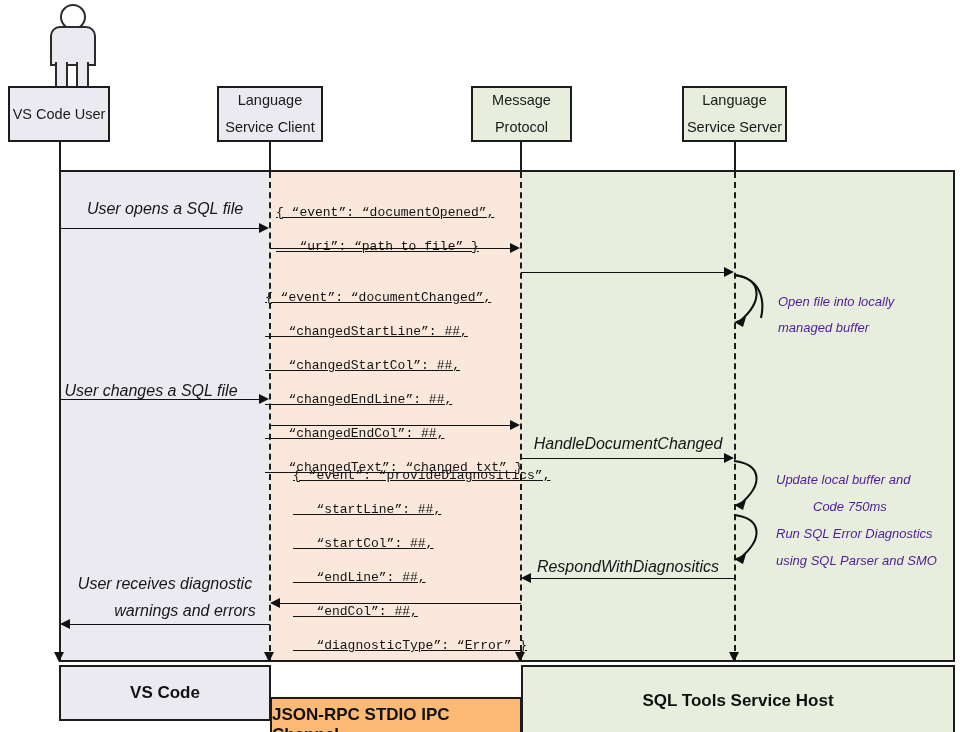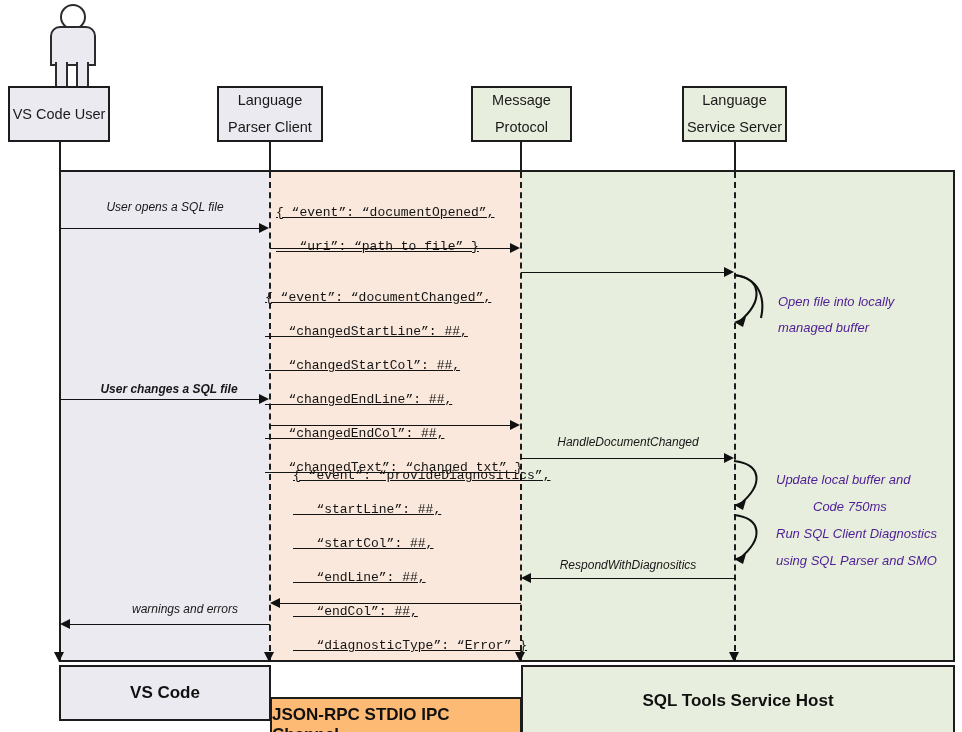--- a/index.html
+++ b/index.html
@@ -95,21 +95,21 @@
   .arrow-head-d {
     width: 0; height: 0;
     border-left: 5.5px solid transparent;
     border-right: 5.5px solid transparent;
     border-top: 10px solid #111111;
   }
 
   
   .msg-label {
     font-style: italic;
-    font-size: 12px;
+    font-size: 16px;
     color: #171717;
     white-space: nowrap;
     text-align: center;
   }
   .note-label {
     font-style: italic;
     font-size: 13px;
     color: #4c1d95;
     white-space: nowrap;
   }
@@ -148,21 +148,21 @@
     <div class="abs actor-legL" style="left:17px; top:58px;"></div>
     <div class="abs actor-legR" style="left:38px; top:58px;"></div>
   </div>
 
   <div class="abs pbox lav" style="left:8px; top:86px; width:102px; height:56px;">
     <span>VS Code User</span>
   </div>
 
   <div class="abs pbox lav" style="left:217px; top:86px; width:106px; height:56px;">
     <span>Language</span>
-    <span>Parser Client</span>
+    <span>Service Client</span>
   </div>
 
   <div class="abs pbox grn" style="left:471px; top:86px; width:101px; height:56px;">
     <span>Message</span>
     <span>Protocol</span>
   </div>
 
   <div class="abs pbox grn" style="left:682px; top:86px; width:105px; height:56px;">
     <span>Language</span>
     <span>Service Server</span>
@@ -197,21 +197,21 @@
   <svg class="abs" style="left:731px; top:272px; width:44px; height:58px;" viewBox="0 0 44 58">
     <path d="M 3 3 C 30 6, 34 28, 30 46 L 30 46" fill="none" stroke="#111111" stroke-width="2.1"></path>
     <path d="M 3 3 C 30 6, 34 28, 8 50" fill="none" stroke="#111111" stroke-width="2.1"></path>
     <polygon points="3,50 15,45 12,55" fill="#111111"></polygon>
   </svg>
   <div class="abs note-label" style="left:778px; top:294px;">Open file into locally</div>
   <div class="abs note-label" style="left:778px; top:320px;">managed buffer</div>
 
   <div class="abs json-block" style="left:265px; top:281px; width:256px;"><span>{ “event”: “documentChanged”,</span><br><span>   “changedStartLine”: ##,</span><br><span>   “changedStartCol”: ##,</span><br><span>   “changedEndLine”: ##,</span><br><span>   “changedEndCol”: ##,</span><br><span>   “changedText”: “changed txt” }</span></div>
 
-  <div class="abs msg-label" style="left:64px; top:382px; width:210px;font-weight:bold;">User changes a SQL file</div>
+  <div class="abs msg-label" style="left:46px; top:382px; width:210px;">User changes a SQL file</div>
   <div class="abs arrow-line" style="left:60px; top:399px; width:200px;"></div>
   <div class="abs arrow-head-r" style="left:259px; top:394px;"></div>
 
   <div class="abs arrow-line" style="left:270px; top:425px; width:241px;"></div>
   <div class="abs arrow-head-r" style="left:510px; top:420px;"></div>
 
   <div class="abs msg-label" style="left:521px; top:435px; width:214px;">HandleDocumentChanged</div>
   <div class="abs arrow-line" style="left:521px; top:458px; width:204px;"></div>
   <div class="abs arrow-head-r" style="left:724px; top:453px;"></div>
 
@@ -219,32 +219,33 @@
     <path d="M 3 3 C 30 6, 34 26, 8 47" fill="none" stroke="#111111" stroke-width="2.1"></path>
     <polygon points="3,47 15,42 12,52" fill="#111111"></polygon>
   </svg>
   <div class="abs note-label" style="left:776px; top:472px;">Update local buffer and</div>
   <div class="abs note-label" style="left:813px; top:499px;">Code 750ms</div>
 
   <svg class="abs" style="left:731px; top:512px; width:44px; height:55px;" viewBox="0 0 44 55">
     <path d="M 3 3 C 30 6, 34 26, 8 47" fill="none" stroke="#111111" stroke-width="2.1"></path>
     <polygon points="3,47 15,42 12,52" fill="#111111"></polygon>
   </svg>
-  <div class="abs note-label" style="left:776px; top:526px;">Run SQL Client Diagnostics</div>
+  <div class="abs note-label" style="left:776px; top:526px;">Run SQL Error Diagnostics</div>
   <div class="abs note-label" style="left:776px; top:553px;">using SQL Parser and SMO</div>
 
   <div class="abs json-block" style="left:265px; top:459px; width:256px;margin-left:28px;"><span>{ “event”: “provideDiagnositics”,</span><br><span>   “startLine”: ##,</span><br><span>   “startCol”: ##,</span><br><span>   “endLine”: ##,</span><br><span>   “endCol”: ##,</span><br><span>   “diagnosticType”: “Error” }</span></div>
 
   <div class="abs msg-label" style="left:521px; top:558px; width:214px;">RespondWithDiagnositics</div>
   <div class="abs arrow-line" style="left:531px; top:578px; width:204px;"></div>
   <div class="abs arrow-head-l" style="left:521px; top:573px;"></div>
 
   <div class="abs arrow-line" style="left:280px; top:603px; width:241px;"></div>
   <div class="abs arrow-head-l" style="left:270px; top:598px;"></div>
 
+  <div class="abs msg-label" style="left:60px; top:575px; width:210px;">User receives diagnostic</div>
   <div class="abs msg-label" style="left:60px; top:602px; width:250px;">warnings and errors</div>
   <div class="abs arrow-line" style="left:70px; top:624px; width:200px;"></div>
   <div class="abs arrow-head-l" style="left:60px; top:619px;"></div>
 
   <div class="abs arrow-head-d" style="left:54px; top:652px;"></div>
   <div class="abs arrow-head-d" style="left:264px; top:652px;"></div>
   <div class="abs arrow-head-d" style="left:515px; top:652px;"></div>
   <div class="abs arrow-head-d" style="left:729px; top:652px;"></div>
 
   <div class="abs footer-box lav" style="left:59px; top:665px; width:212px; height:56px;">

